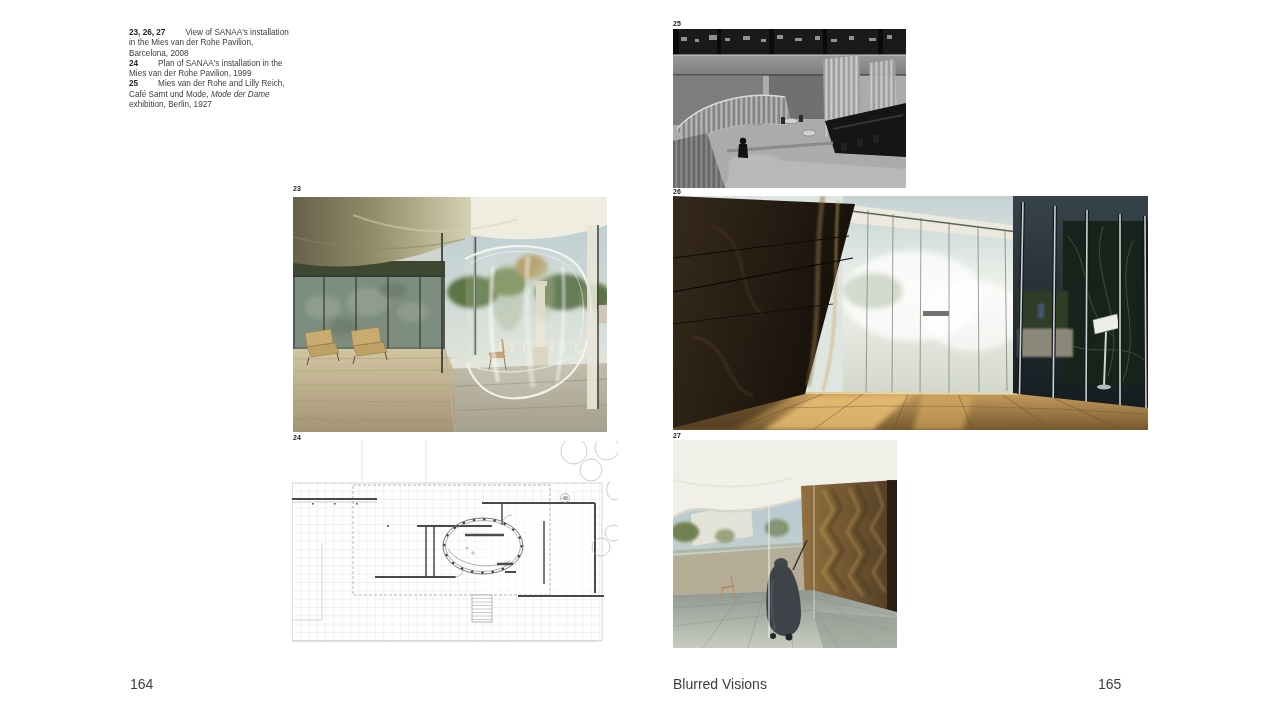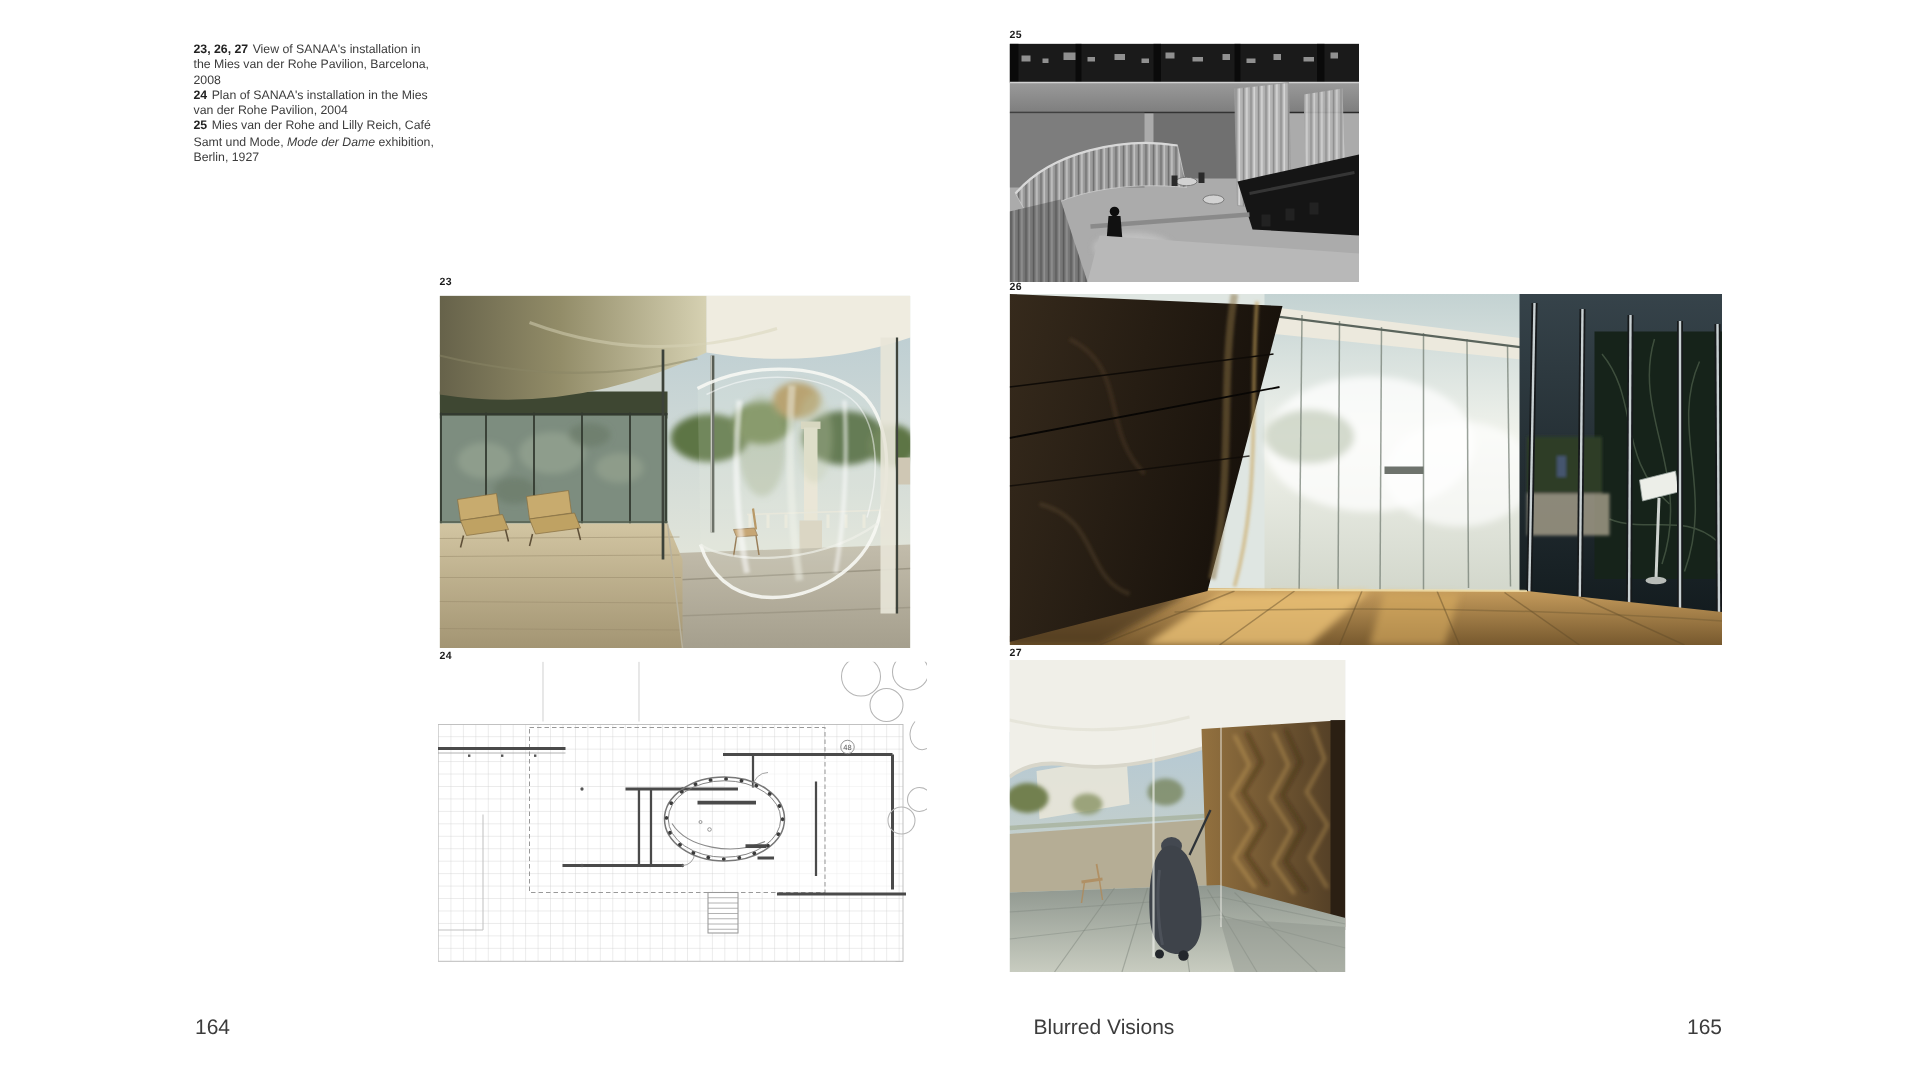--- a/index.html
+++ b/index.html
@@ -1,49 +1,49 @@
 <!DOCTYPE html>
 <html><head>
 <meta charset="utf-8">
 <style>
   html,body{margin:0;padding:0}
   body{width:1280px;height:720px;position:relative;background:#ffffff;
        font-family:"Liberation Sans",sans-serif;overflow:hidden}
   .captions{position:absolute;left:129px;top:28px;width:164px;
             font-size:8.2px;line-height:10.3px;color:#3c3c3c}
   .captions p{margin:0}
-  .fignum{font-weight:bold;color:#222;margin-right:3px}
+  .fignum{font-weight:bold;color:#222;margin-right:20px}
   .captions i{font-style:italic}
   .figlabel{position:absolute;font-size:7px;font-weight:bold;color:#1a1a1a;
             letter-spacing:.2px;line-height:7px}
   .photo{position:absolute;overflow:hidden}
   .photo svg{display:block;width:100%;height:100%}
   .lb23{left:293px;top:185px}
   .lb24{left:293px;top:434px}
   .lb25{left:673px;top:20px}
   .lb26{left:673px;top:188px}
   .lb27{left:673px;top:432px}
   .ph23{left:293px;top:197px;width:314px;height:235px}
   .ph24{left:292px;top:441px;width:326px;height:212px}
   .ph25{left:673px;top:29px;width:233px;height:159px}
   .ph26{left:673px;top:196px;width:475px;height:234px}
   .ph27{left:673px;top:440px;width:224px;height:208px}
   .footer-item{position:absolute;font-size:14px;color:#3c3c3c;line-height:9px}
   .pn-left{left:130px;top:680px}
-  .ftitle{left:689px;top:680px}
-  .pn-right{left:1098px;top:680px;width:50px;text-align:right}
+  .ftitle{left:673px;top:680px}
+  .pn-right{left:1098px;top:680px;width:50px;text-align:left}
 </style>
 </head>
 <body>
 
 <main class="spread">
 
   <div class="captions">
     <p><span class="fignum">23, 26, 27</span><span>View of SANAA's installation in the Mies van der Rohe Pavilion, Barcelona, 2008</span></p>
-    <p><span class="fignum">24</span><span>Plan of SANAA's installation in the Mies van der Rohe Pavilion, 2004</span></p>
+    <p><span class="fignum">24</span><span>Plan of SANAA's installation in the Mies van der Rohe Pavilion, 1999</span></p>
     <p><span class="fignum">25</span><span>Mies van der Rohe and Lilly Reich, Café Samt und Mode, </span><i>Mode der Dame</i><span> exhibition, Berlin, 1927</span></p>
   </div>
 
   <div class="figlabel lb23">23</div>
   <div class="figlabel lb24">24</div>
   <div class="figlabel lb25">25</div>
   <div class="figlabel lb26">26</div>
   <div class="figlabel lb27">27</div>
 
   <div class="photo ph23">

